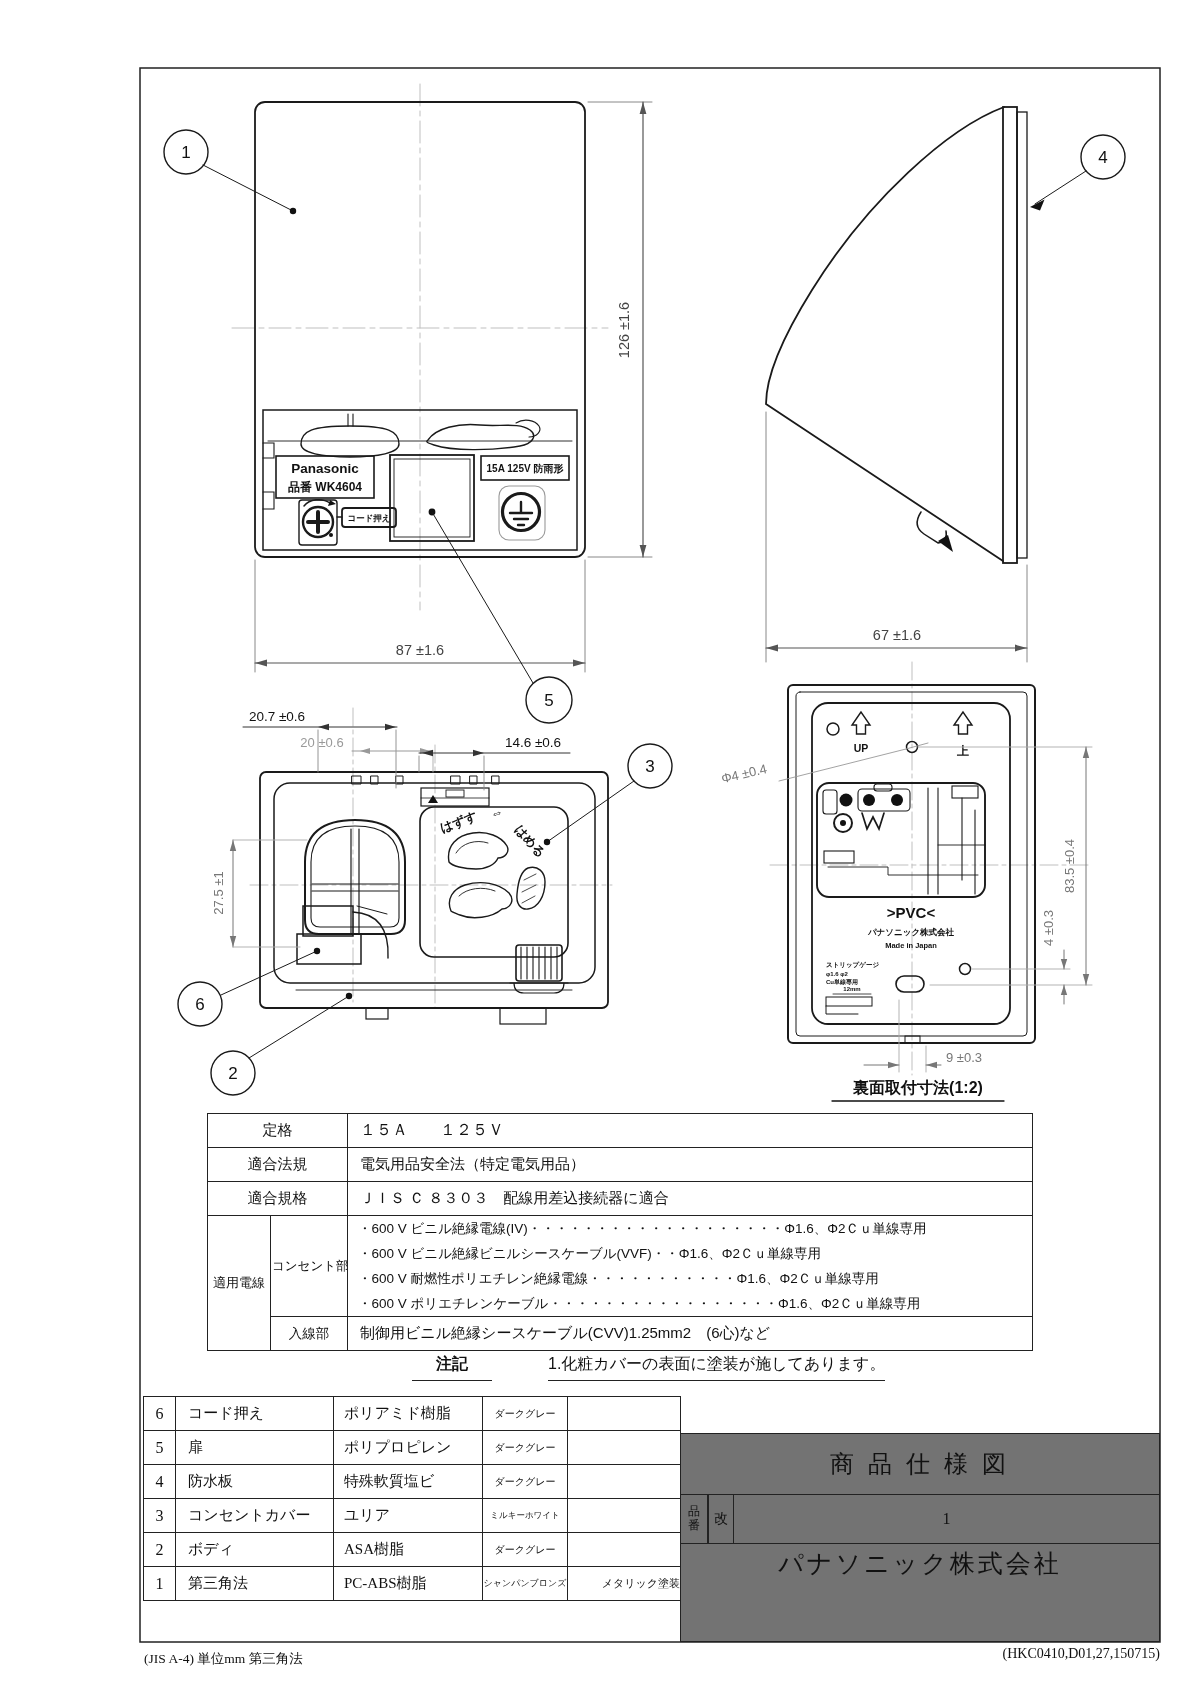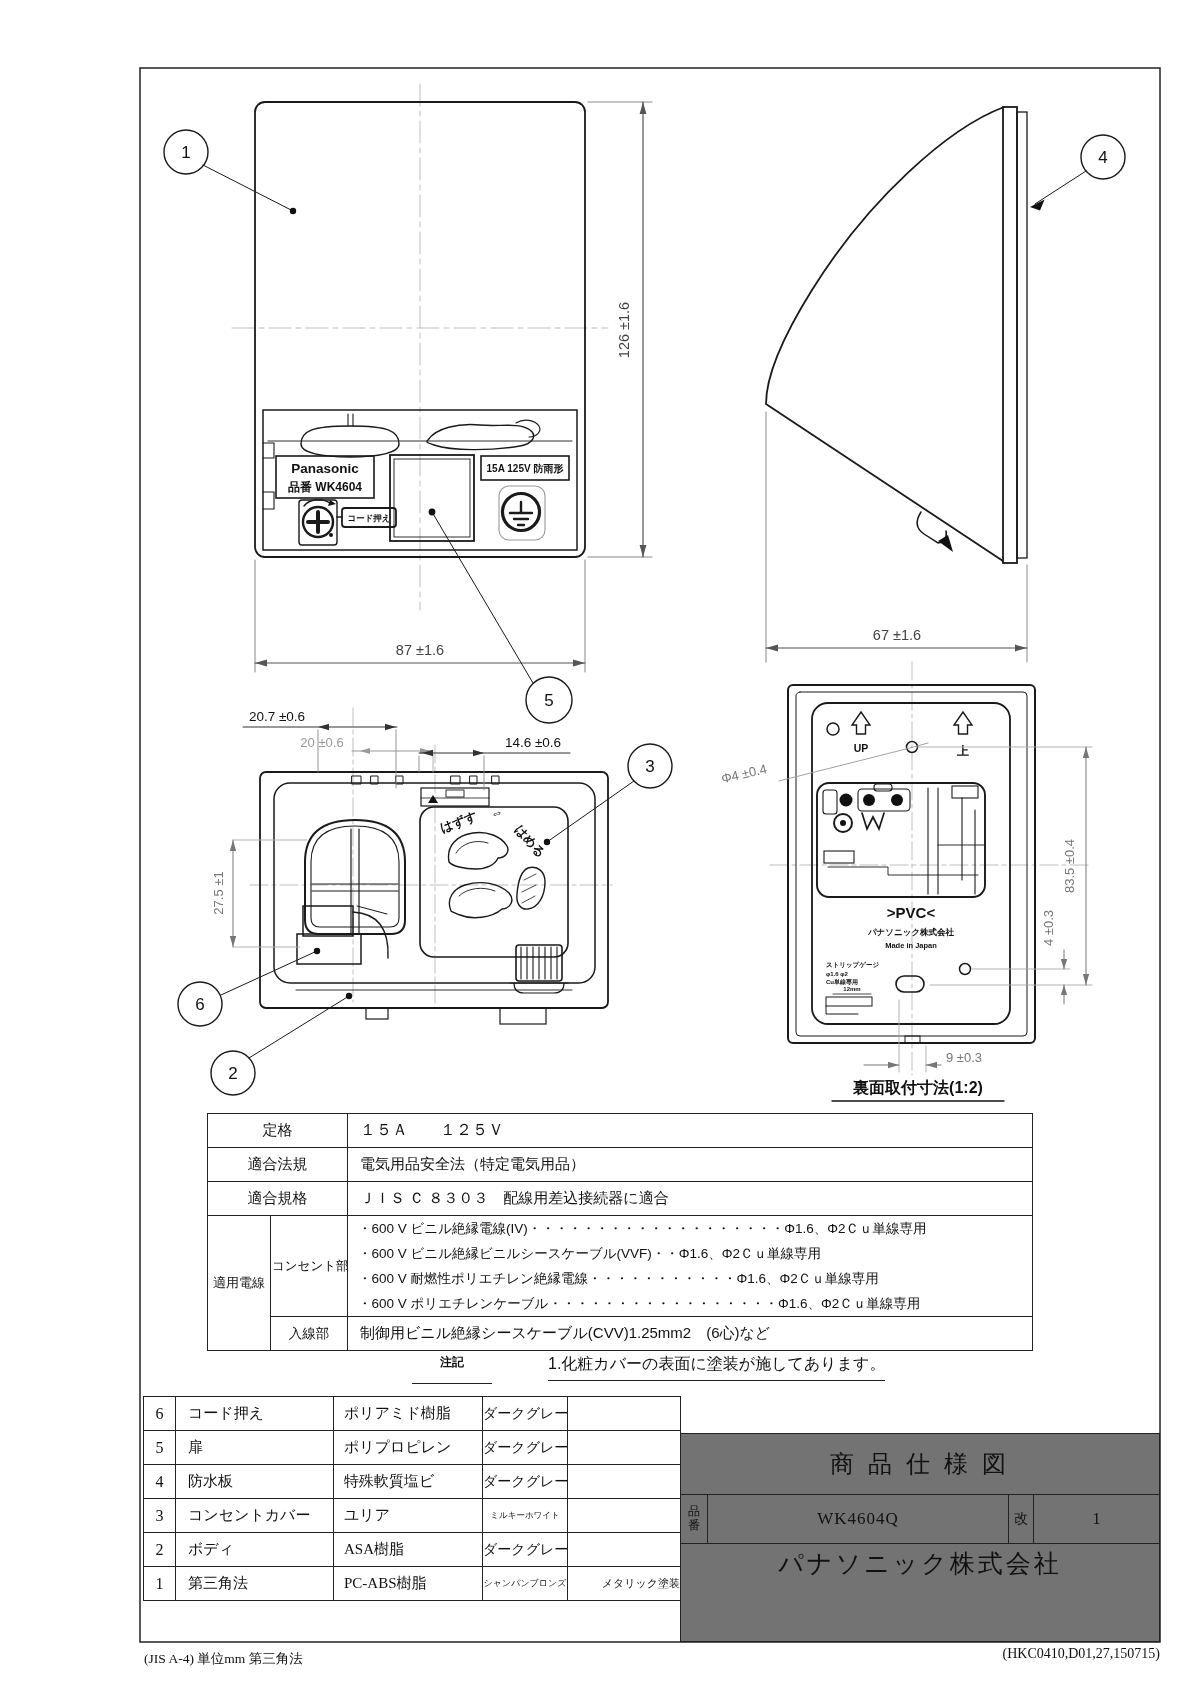--- a/index.html
+++ b/index.html
@@ -10,31 +10,31 @@
   
   .spec{position:absolute;left:207px;top:1113px;width:825px;border-collapse:collapse;table-layout:fixed}
   .spec td{border:1.4px solid #222;font-size:15px;color:#111;overflow:hidden;white-space:nowrap}
   .spec .lbl{text-align:center;font-size:15px}
   .spec .lbl-s{text-align:center;font-size:13px;padding:0 1px}
   .spec .val{padding-left:12px;text-align:left}
   .spec .lines{padding-left:10px}
   .spec .lines div{height:25px;line-height:25px;font-size:13.5px;white-space:nowrap}
   
   .note-lbl{position:absolute;left:412px;top:1354px;width:80px;text-align:center;
-            font-size:12px;font-weight:bold;border-bottom:1.6px solid #222;padding-bottom:12px}
+            font-size:16px;font-weight:bold;border-bottom:1.6px solid #222;padding-bottom:5px}
   .note-txt{position:absolute;left:548px;top:1354px;font-size:16px;
             border-bottom:1.6px solid #222;padding-bottom:5px}
   
   .parts{position:absolute;left:143px;top:1396px;width:537px;border-collapse:collapse;table-layout:fixed;
          font-family:"Liberation Serif",serif}
   .parts td{border:1.4px solid #222;height:34px;font-size:15px;overflow:hidden;white-space:nowrap}
   .parts .c-no{text-align:center;font-size:16px}
   .parts .c-nm{padding-left:12px}
   .parts .c-mt{padding-left:10px}
-  .parts .c-cl{text-align:center;font-size:14px}
+  .parts .c-cl{text-align:center;font-size:10px}
   .parts .c-cl.tiny{font-size:8.5px}
   .parts .c-cl.wrap{font-size:9px;white-space:normal;line-height:1.15}
   .parts .c-rk{text-align:right;font-size:11px}
   .parts .hd td{height:40px;text-align:center;font-size:15px}
   .parts .hd .c-no{font-size:12px}
   
   .tb{position:absolute;left:680px;top:1433px;width:480px;height:209px;border:1.8px solid #222;background:#737373}
   .tb-title{height:60px;display:flex;align-items:center;justify-content:center;
             font-family:"Liberation Serif",serif;font-size:24px;letter-spacing:4px}
   .tb-row2{height:49px;display:flex;border-top:1.2px solid #222}
@@ -432,21 +432,20 @@
     <td class="c-cl wrap">シャンパンブロンズ</td>
     <td class="c-rk">メタリック塗装</td>
   </tr>
 </tbody>
   </table>
 
 <div class="tb">
   <div class="tb-title">商 品 仕 様 図</div>
   <div class="tb-row2">
     <div class="vlab">品番</div>
-    <div class="pn-val">WK4604Q</div>
     <div class="rev-lbl">改</div>
     <div class="rev-val">1</div>
   </div>
   <div class="tb-row4">パナソニック株式会社</div>
 </div>
 
 <div class="foot-l">(JIS A-4)  単位mm  第三角法</div>
 <div class="foot-r">(HKC0410,D01,27,150715)</div>
 
 </body></html>

